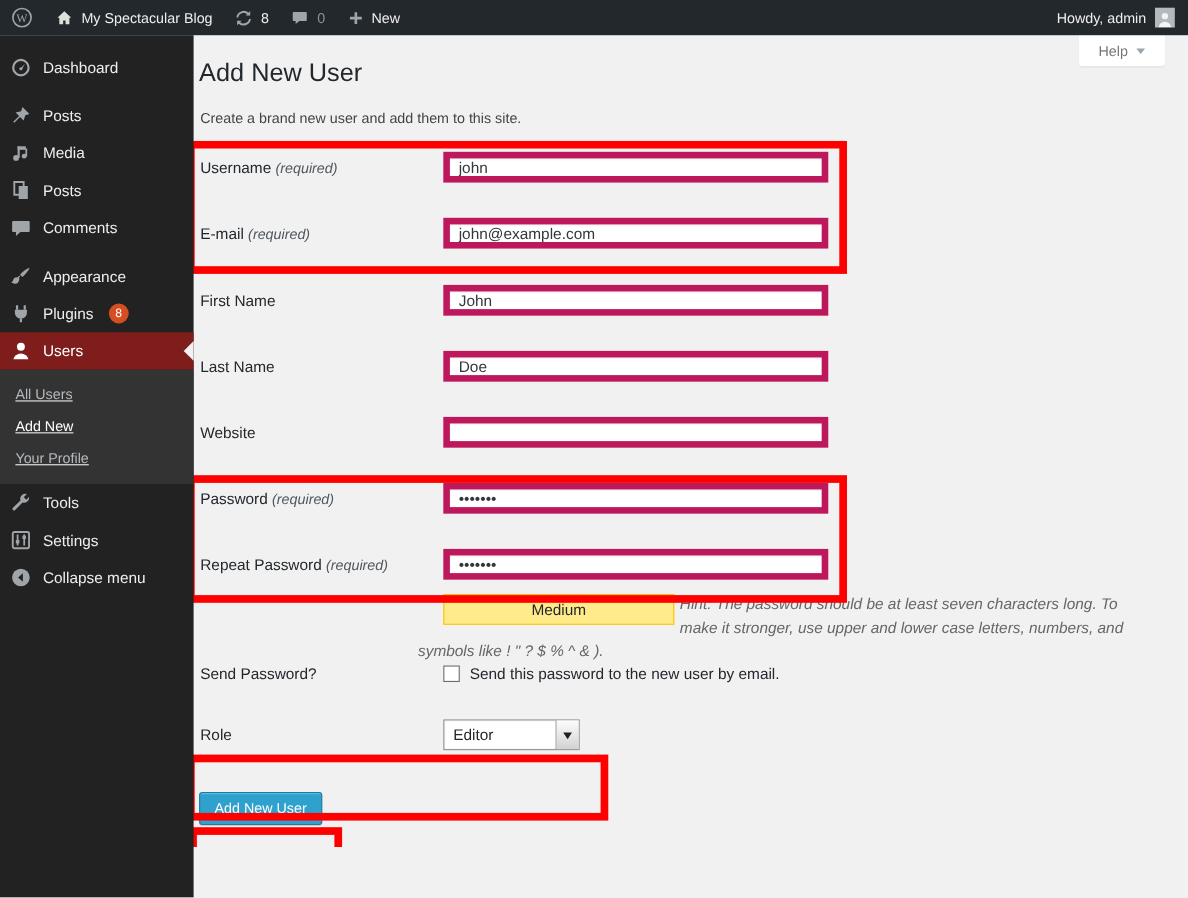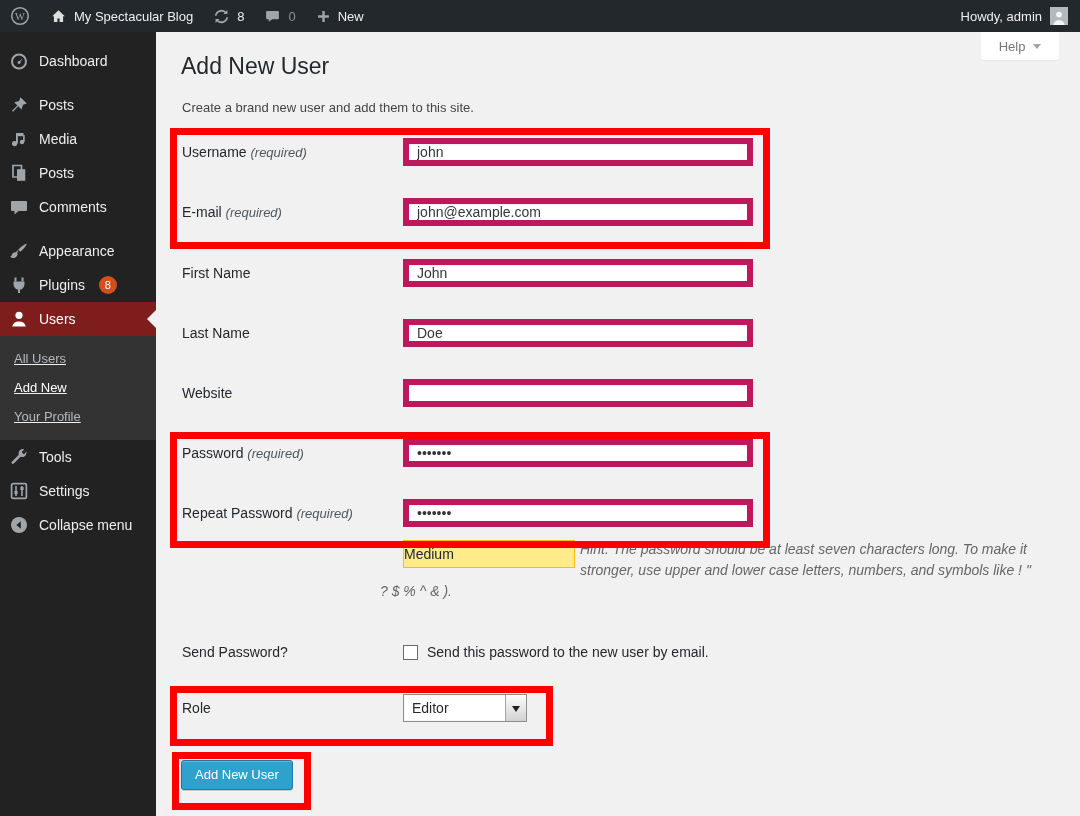--- a/index.html
+++ b/index.html
@@ -14,21 +14,21 @@
     background:#23282d; color:#eee; display:flex; align-items:center;
     font-size:13px; z-index:30;
   }
   .ab-item { display:flex; align-items:center; gap:7px; height:32px; padding:0 10px; cursor:pointer; }
   .ab-count-dim { color:#8c8f94; }
   .ab-right { margin-left:auto; display:flex; align-items:center; gap:8px; padding-right:12px; }
   .avatar { width:18px; height:18px; background:#b4b9be; display:flex; align-items:flex-end; justify-content:center; overflow:hidden; }
   .icon-svg { display:block; }
   
   .sidebar {
-    position:absolute; top:32px; left:0; width:156px; height:784px;
+    position:absolute; top:32px; left:0; width:176px; height:784px;
     background:#222; font-size:14px; color:#eee; z-index:20;
   }
   .menu-pad { height:12px; }
   .menu-sep { height:10px; }
   .menu-item {
     display:flex; align-items:center; gap:10px; height:34px; padding-left:9px;
     color:#eee; cursor:pointer; position:relative;
   }
   .mi-icon { width:20px; height:20px; color:#a0a5aa; flex:0 0 20px; }
   .menu-item.active { background:#7f1d1d; color:#fff; }
@@ -59,24 +59,24 @@
   .form-area { position:relative; margin-top:13px; overflow:hidden; padding-bottom:20px; }
   .frow { display:flex; align-items:center; margin-left:22px; height:28px; }
   .flabel { width:221px; font-size:14px; color:#23282d; flex:0 0 221px; }
   .req { font-style:italic; font-size:13px; color:#50575e; }
   .tinput {
     width:350px; height:28px; background:#fff; border:6px solid #be185d;
     box-shadow:inset 0 1px 2px rgba(0,0,0,.07); padding:0 8px; font-size:14px;
     color:#32373c; font-family:"Liberation Sans",sans-serif; outline:none;
   }
   .mt18{margin-top:10px;} .mt32{margin-top:32px;} .mt33{margin-top:33px;} .mt12{margin-top:12px;}
-  .mt40{margin-top:40px;}
+  .mt40{}
   .strength-wrap { margin-left:220px; width:655px; font-size:14px; line-height:21px; }
   .strength-box {
-    float:left; width:172px; height:28px; line-height:26px; 
+    float:left; width:210px; height:28px; line-height:26px; text-align:center;
     margin:1px 5px 4px 23px; background:#ffeb8a; border:1px solid #ffbf00;
     color:#23282d; font-size:14px;
   }
   .hint { font-style:italic; color:#666; }
   .clr { clear:both; }
   .send-row { margin-left:22px; display:flex; align-items:center; height:20px; }
   .cb {
     appearance:none; -webkit-appearance:none; width:15px; height:15px; margin:0 9px 0 0;
     background:#fff; border:1px solid #6b6b6b; cursor:pointer;
   }

